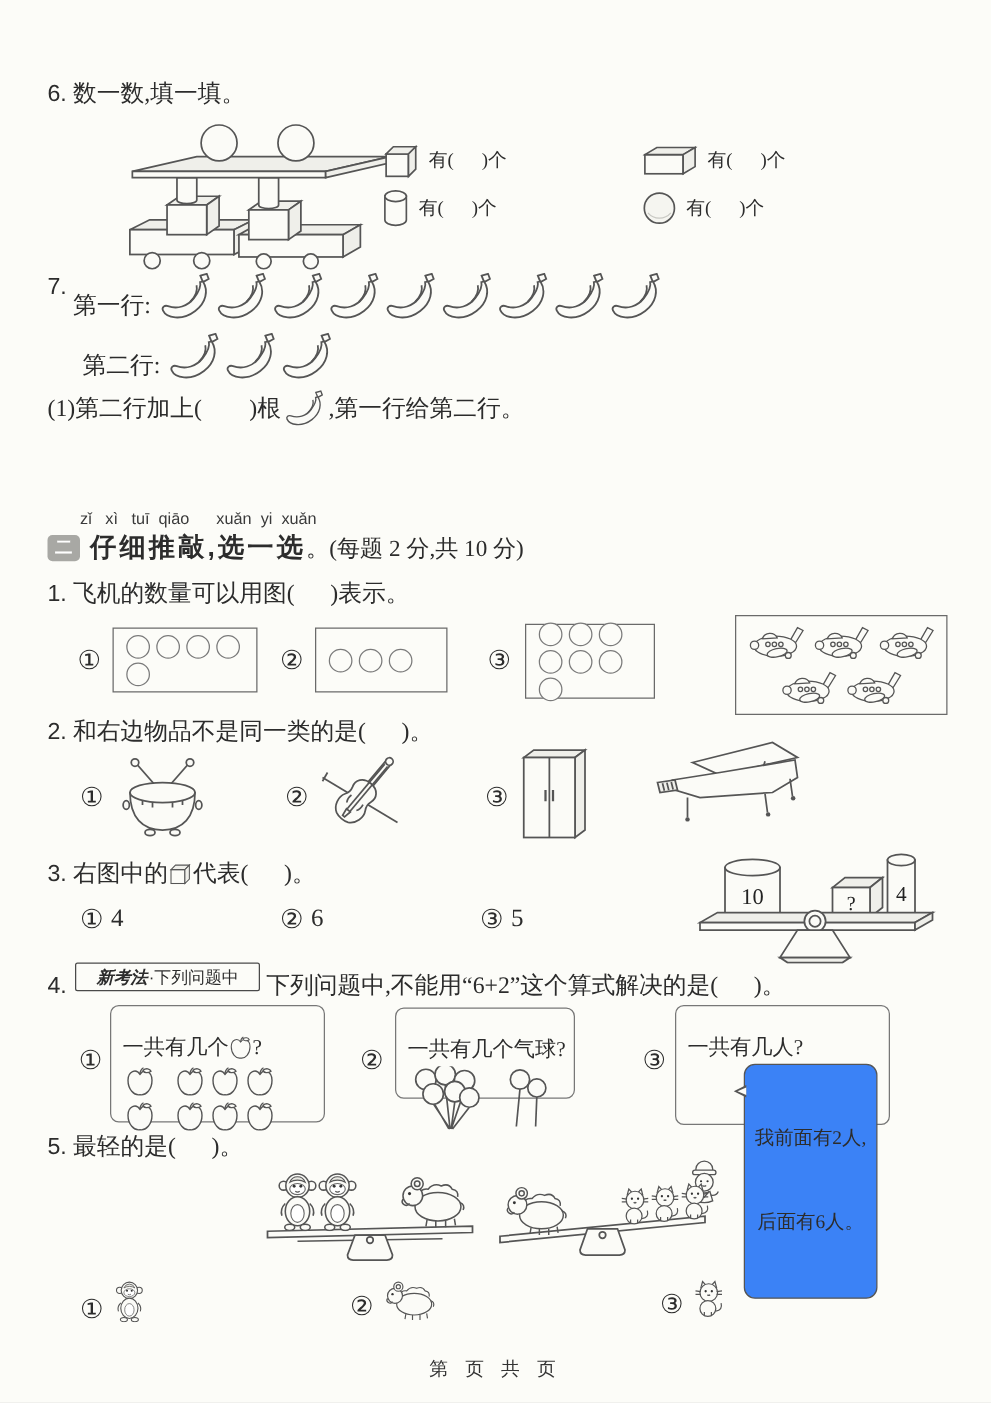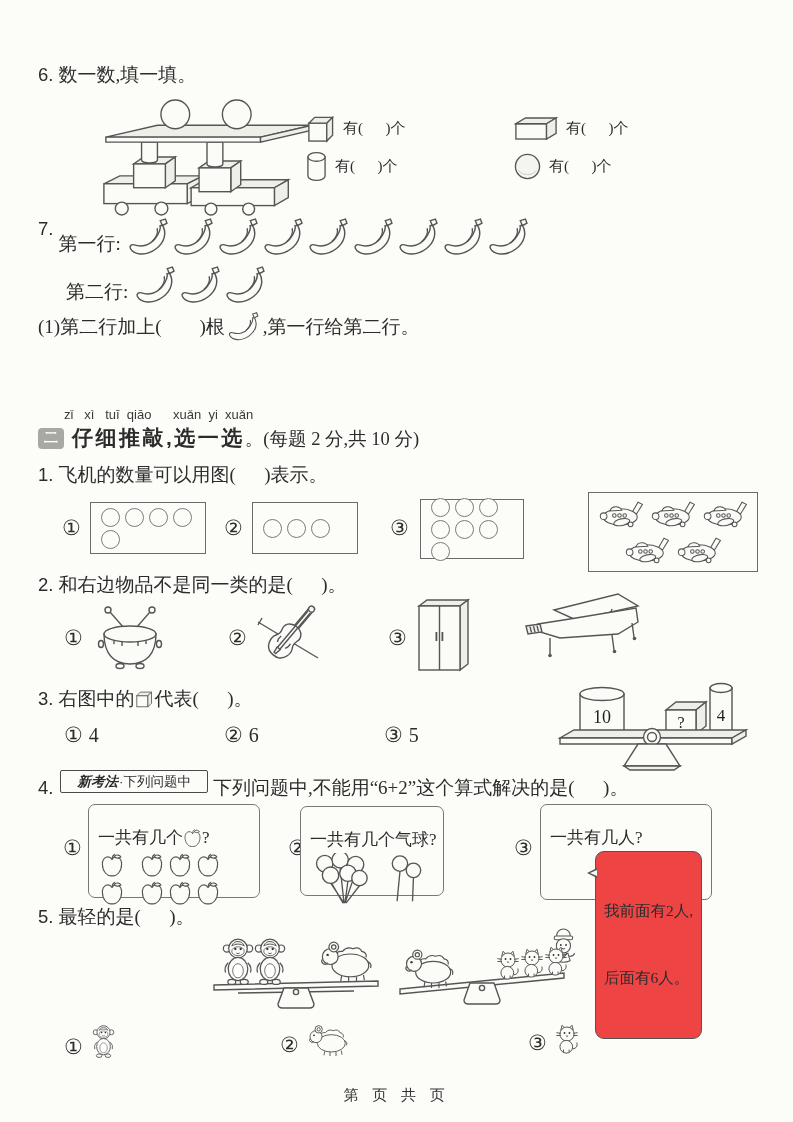--- a/index.html
+++ b/index.html
@@ -28,21 +28,21 @@
           padding:0 16px;margin:0 5px 12px 2px;display:inline-flex;align-items:center;height:21px;border-radius:2px;}
   .badge4 .b1{font-weight:bold;font-style:italic;margin-right:1px;}
   .q4box{border:1.6px solid #777;border-radius:7px;padding:21px 9px;background:#fcfcf8;box-sizing:border-box;}
   .q4title{font-size:17px;white-space:pre;display:flex;align-items:center;margin-bottom:2px;}
   .apples{display:flex;flex-wrap:wrap;width:150px;}
   .apples svg{margin:1px 2px;}
   .apples svg:nth-child(4n+2){margin-left:14px;}
   .q3opt{display:flex;align-items:center;gap:6px;font-size:20px;}
   .q5opt{display:flex;align-items:flex-end;gap:8px;}
   .bubble{position:relative;border:1.5px solid #555;border-radius:9px;padding:3px 8px;
-          font-size:15.5px;line-height:1.45;margin-left:18px;background:#ef4444;white-space:pre;}
+          font-size:15.5px;line-height:1.45;margin-left:18px;background:#3b82f6;white-space:pre;text-align:center;}
   .bubble:before{content:"";position:absolute;left:-9px;top:16px;width:0;height:0;
           border-top:5px solid transparent;border-bottom:5px solid transparent;border-right:10px solid #555;}
   .bubble:after{content:"";position:absolute;left:-6px;top:17.5px;width:0;height:0;
           border-top:3.5px solid transparent;border-bottom:3.5px solid transparent;border-right:7.5px solid #fcfcf8;}
   .footer{position:absolute;left:0;right:0;text-align:center;font-size:15px;letter-spacing:5px;color:#333;}
   svg .ln{fill:#fbfbf7;stroke:#555;stroke-width:1.4;}
   svg .ln2{fill:#efefea;stroke:#555;stroke-width:1.4;}
   svg .lnf{fill:none;stroke:#555;stroke-width:1.4;}
   svg .lnb{fill:#555;stroke:none;}
   svg text{font-family:"Liberation Serif",serif;fill:#222;}
@@ -403,21 +403,21 @@
         </svg>
         <svg width="24" height="26">
           <use href="#sym-apple" width="24" height="26"></use>
         </svg>
         <svg width="24" height="26">
           <use href="#sym-apple" width="24" height="26"></use>
         </svg>
       </div>
   </div>
   <span class="abs marker" style="left:288px;top:838px">②</span>
-  <div class="abs q4box" style="left:300px;top:806px;width:144px;height:90px">
+  <div class="abs q4box" style="left:316px;top:806px;width:144px;height:73px">
     <div class="q4title t">一共有几个气球?</div>
     <svg width="124" height="54" viewBox="0 0 126 56">
       <path class="lnf" stroke-width="0.8" d="M14,19 L33,52 M30,15 L34,52 M46,20 L35,52 M20,31 L34,52 M38,29 L35,52 M50,34 L36,52"></path>
       <circle class="ln" cx="14" cy="11" r="8.5"></circle>
         <circle class="ln" cx="30" cy="7" r="8.5"></circle>
         <circle class="ln" cx="46" cy="12" r="8.5"></circle>
       <circle class="ln" cx="20" cy="23" r="8.5"></circle>
         <circle class="ln" cx="38" cy="21" r="8.5"></circle>
         <circle class="ln" cx="50" cy="26" r="8"></circle>
       <path class="lnf" stroke-width="0.8" d="M92,19 L89,50 M106,25 L105,50"></path>

